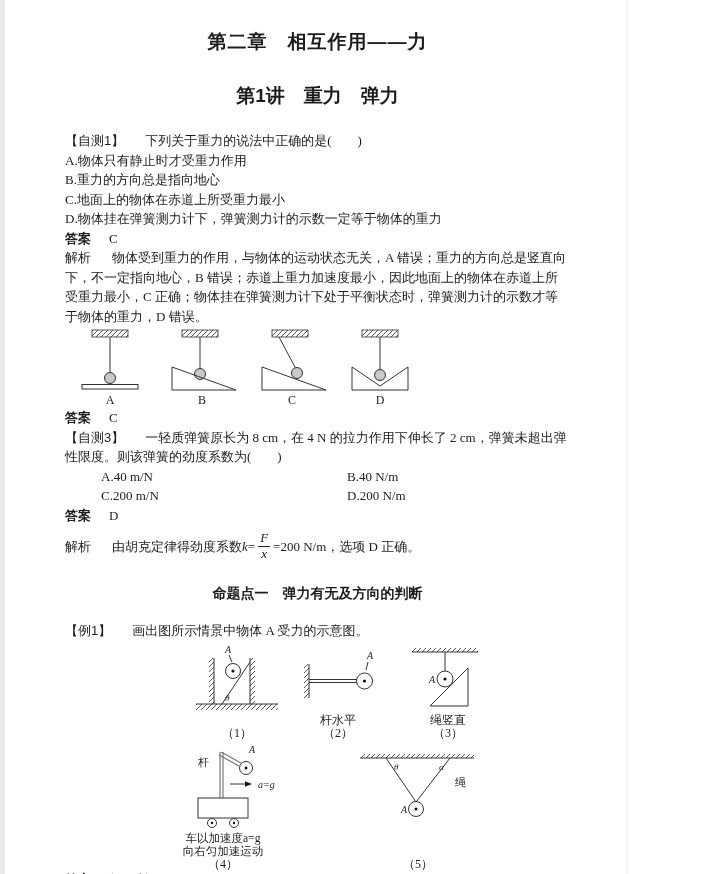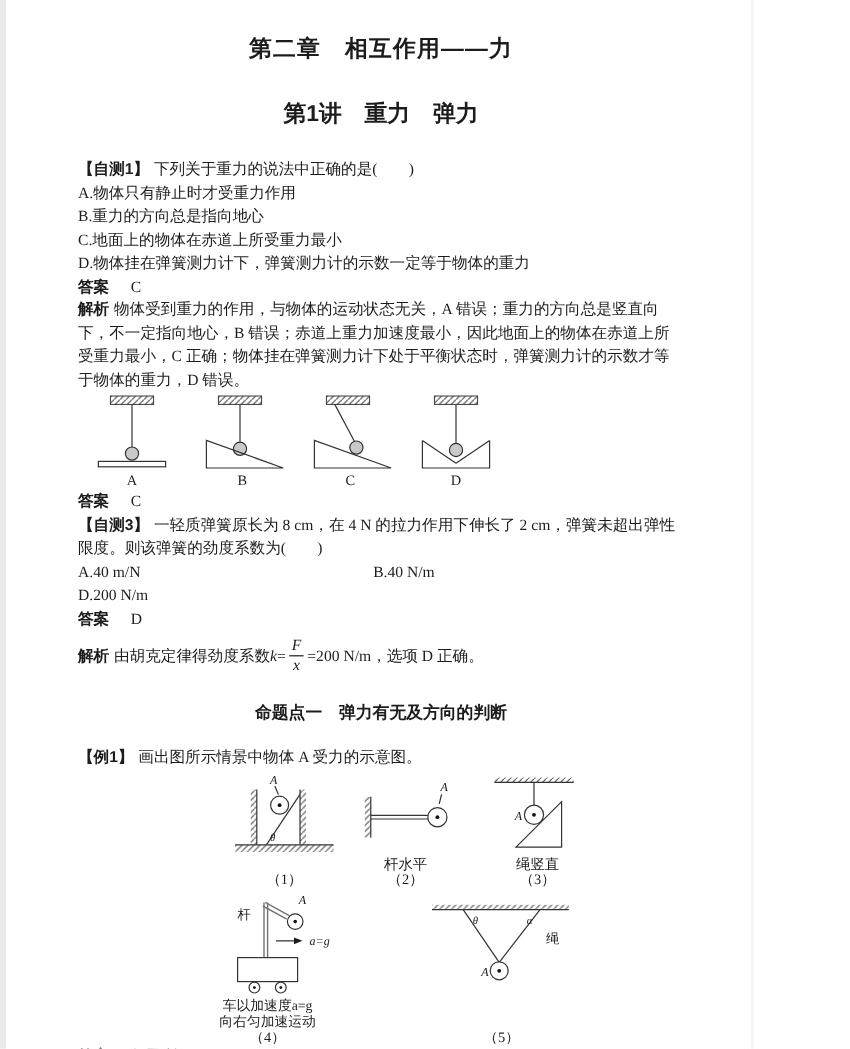--- a/index.html
+++ b/index.html
@@ -13,23 +13,23 @@
   .chapter-title{
     text-align:center;font-family:"Liberation Sans","DejaVu Sans",sans-serif;
     font-weight:700;font-size:19px;line-height:24px;letter-spacing:1px;margin:0;
   }
   .lecture-title{
     text-align:center;font-family:"Liberation Sans","DejaVu Sans",sans-serif;
     font-weight:700;font-size:19px;line-height:19px;margin:32px 0 0 0;
   }
   .block{margin-top:26px;}
   .line{font-size:13px;line-height:19.5px;margin:0;}
-  .tag{font-family:"Liberation Sans","DejaVu Sans",sans-serif;font-weight:700;margin-right:4px;}
+  .tag{font-family:"Liberation Sans","DejaVu Sans",sans-serif;font-weight:400;margin-right:21px;}
   .anslab{font-family:"Liberation Sans","DejaVu Sans",sans-serif;font-weight:700;margin-right:18px;}
-  .optgrid{display:grid;grid-template-columns:246px auto;justify-content:start;}
+  .optgrid{display:grid;grid-template-columns:246px auto;justify-content:start;margin-left:36px;}
   .figrow{display:flex;justify-content:center;align-items:flex-end;}
   .q2figwrap{text-align:center;margin:2px 0 0 0;}
   .row1{gap:16px;margin:4px 0 0 46px;}
   .row2{gap:36px;margin:2px 0 0 12px;}
   .topic{
     text-align:center;font-family:"Liberation Sans","DejaVu Sans",sans-serif;
     font-weight:700;font-size:14px;line-height:19px;margin:22px 0 18px 0;
   }
   .formula-line{font-size:13px;line-height:19.5px;margin:6px 0 4px 0;display:flex;align-items:center;}
   .frac{display:inline-flex;flex-direction:column;align-items:center;margin:0 2px;line-height:1.15;font-style:italic;}
@@ -109,20 +109,21 @@
     </div>
 
     <p class="line"><span class="anslab">答案</span><span>C</span></p>
   </div>
 
   <div>
     <p class="line"><span class="tag">【自测3】</span><span>一轻质弹簧原长为 8 cm，在 4 N 的拉力作用下伸长了 2 cm，弹簧未超出弹性限度。则该弹簧的劲度系数为(　　)</span></p>
     <div class="optgrid">
       <p class="line">A.40 m/N</p>
       <p class="line">B.40 N/m</p>
+      <p class="line">C.200 m/N</p>
       <p class="line">D.200 N/m</p>
     </div>
     <p class="line"><span class="anslab">答案</span><span>D</span></p>
     <p class="formula-line">
       <span class="tag">解析</span>
       <span>由胡克定律得劲度系数 </span>
       <span class="var">k</span>
       <span>=</span>
       <span class="frac">
         <span class="num">F</span>

